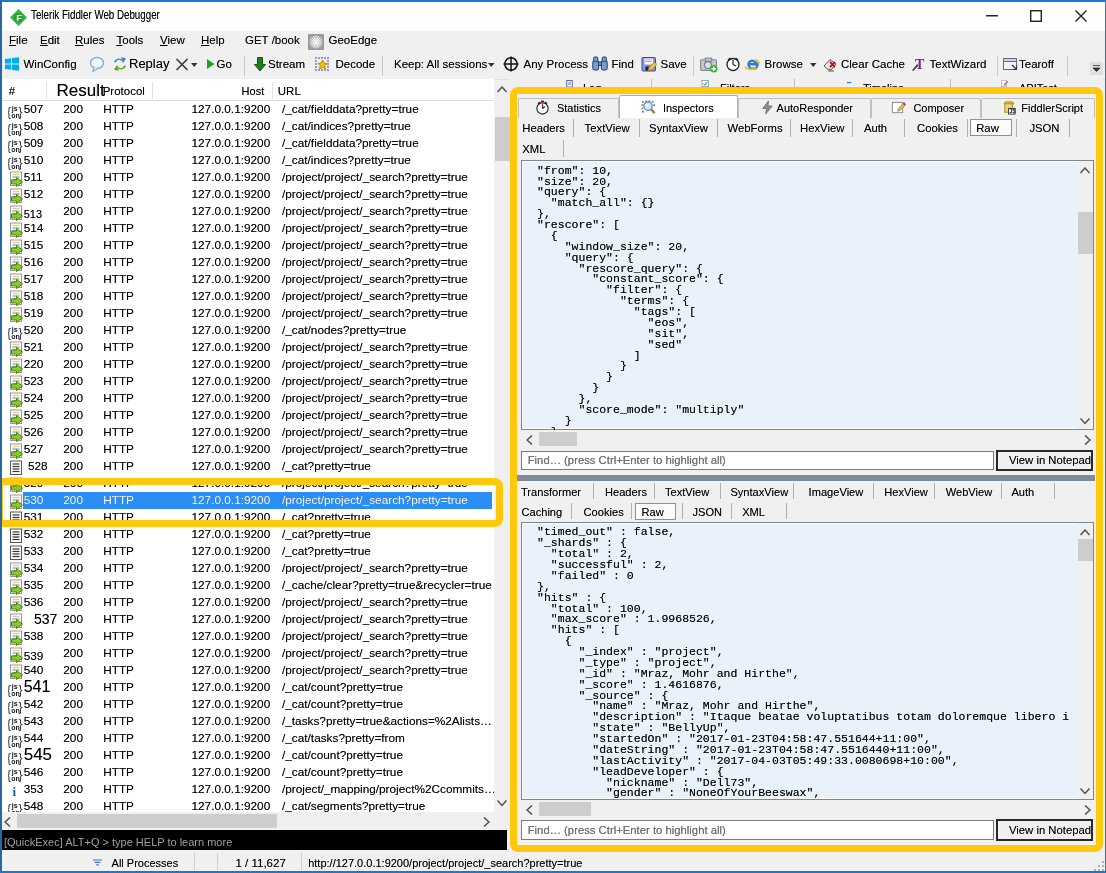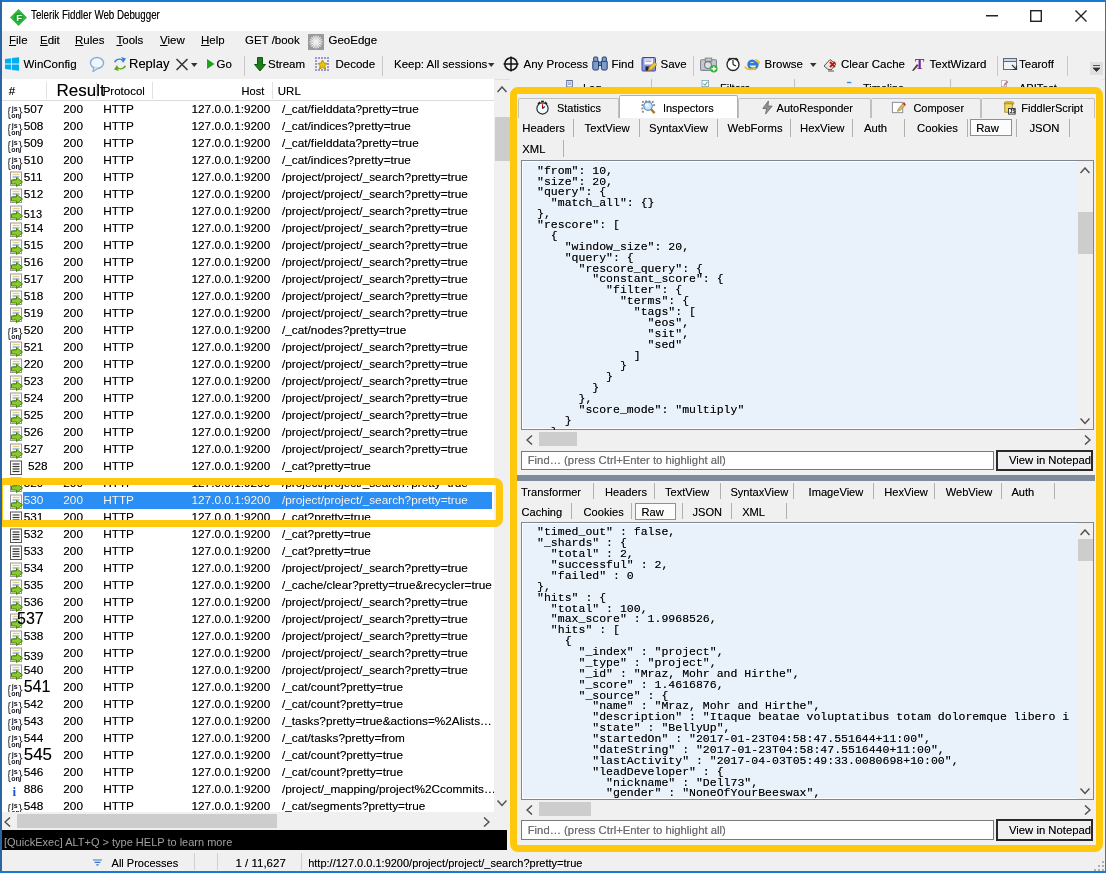--- a/index.html
+++ b/index.html
@@ -601,21 +601,21 @@
 <div class="t" style="left:282px;top:595.0999999999999px;font-size:11.8px;color:#000">/project/project/_search?pretty=true</div>
 <svg style="position:absolute;left:7.5px;top:612.5px" width="16" height="16" viewBox="0 0 16 16">
       <rect x="2.5" y="1" width="11" height="13.5" fill="#fff" stroke="#999"></rect>
       <line x1="4.5" y1="3.5" x2="11.5" y2="3.5" stroke="#e8d080" stroke-width="1.5"></line>
       <g stroke="#7a9ac8" stroke-width="1.2">
         <line x1="4.5" y1="6" x2="11.5" y2="6"></line>
         <line x1="4.5" y1="8.5" x2="9.5" y2="8.5"></line>
       </g>
       <path d="M3.5 9 L8.5 9 L8.5 6.5 L14.5 11 L8.5 15.5 L8.5 13 L3.5 13 Z" fill="#8cc832" stroke="#4a8800" stroke-width="1"></path>
     </svg>
-<div class="t" style="left:17px;top:612.0999999999999px;font-size:16px;color:#000">537</div>
+<div class="t" style="left:34px;top:612.0999999999999px;font-size:14px;color:#000">537</div>
 <div class="t" style="left:63.3px;top:612.0999999999999px;font-size:11.8px;color:#000">200</div>
 <div class="t" style="left:103.2px;top:612.0999999999999px;font-size:11.8px;color:#000">HTTP</div>
 <div class="t" style="left:191.5px;top:612.0999999999999px;font-size:11.8px;color:#000">127.0.0.1:9200</div>
 <div class="t" style="left:282px;top:612.0999999999999px;font-size:11.8px;color:#000">/project/project/_search?pretty=true</div>
 <svg style="position:absolute;left:7.5px;top:629.5px" width="16" height="16" viewBox="0 0 16 16">
       <rect x="2.5" y="1" width="11" height="13.5" fill="#fff" stroke="#999"></rect>
       <line x1="4.5" y1="3.5" x2="11.5" y2="3.5" stroke="#e8d080" stroke-width="1.5"></line>
       <g stroke="#7a9ac8" stroke-width="1.2">
         <line x1="4.5" y1="6" x2="11.5" y2="6"></line>
         <line x1="4.5" y1="8.5" x2="9.5" y2="8.5"></line>
@@ -717,21 +717,21 @@
       <text x="3.2" y="14.5" font-size="7" font-weight="bold" font-family="Liberation Sans" fill="#112">on</text>
     </svg>
 <div class="t" style="left:23.7px;top:765.0999999999999px;font-size:11.8px;color:#000">546</div>
 <div class="t" style="left:63.3px;top:765.0999999999999px;font-size:11.8px;color:#000">200</div>
 <div class="t" style="left:103.2px;top:765.0999999999999px;font-size:11.8px;color:#000">HTTP</div>
 <div class="t" style="left:191.5px;top:765.0999999999999px;font-size:11.8px;color:#000">127.0.0.1:9200</div>
 <div class="t" style="left:282px;top:765.0999999999999px;font-size:11.8px;color:#000">/_cat/count?pretty=true</div>
 <svg style="position:absolute;left:7.5px;top:782.5px" width="16" height="16" viewBox="0 0 16 16">
       <text x="4.5" y="13" font-size="13" font-weight="bold" font-family="Liberation Serif" fill="#1a56c8">i</text>
     </svg>
-<div class="t" style="left:23.7px;top:782.0999999999999px;font-size:11.8px;color:#000">886</div>
+<div class="t" style="left:23.7px;top:782.0999999999999px;font-size:11.8px;color:#000">353</div>
 <div class="t" style="left:63.3px;top:782.0999999999999px;font-size:11.8px;color:#000">200</div>
 <div class="t" style="left:103.2px;top:782.0999999999999px;font-size:11.8px;color:#000">HTTP</div>
 <div class="t" style="left:191.5px;top:782.0999999999999px;font-size:11.8px;color:#000">127.0.0.1:9200</div>
 <div class="t" style="left:282px;top:782.0999999999999px;font-size:11.8px;color:#000">/project/_mapping/project%2Ccommits…</div>
 <svg style="position:absolute;left:7.5px;top:799.5px" width="16" height="16" viewBox="0 0 16 16">
       <text x="-1" y="12.5" font-size="12" font-family="Liberation Sans" fill="#333">{</text>
       <text x="10.5" y="12.5" font-size="12" font-family="Liberation Sans" fill="#333">}</text>
       <text x="3.8" y="8" font-size="7" font-weight="bold" font-family="Liberation Sans" fill="#112">js</text>
       <text x="3.2" y="14.5" font-size="7" font-weight="bold" font-family="Liberation Sans" fill="#112">on</text>
     </svg>

